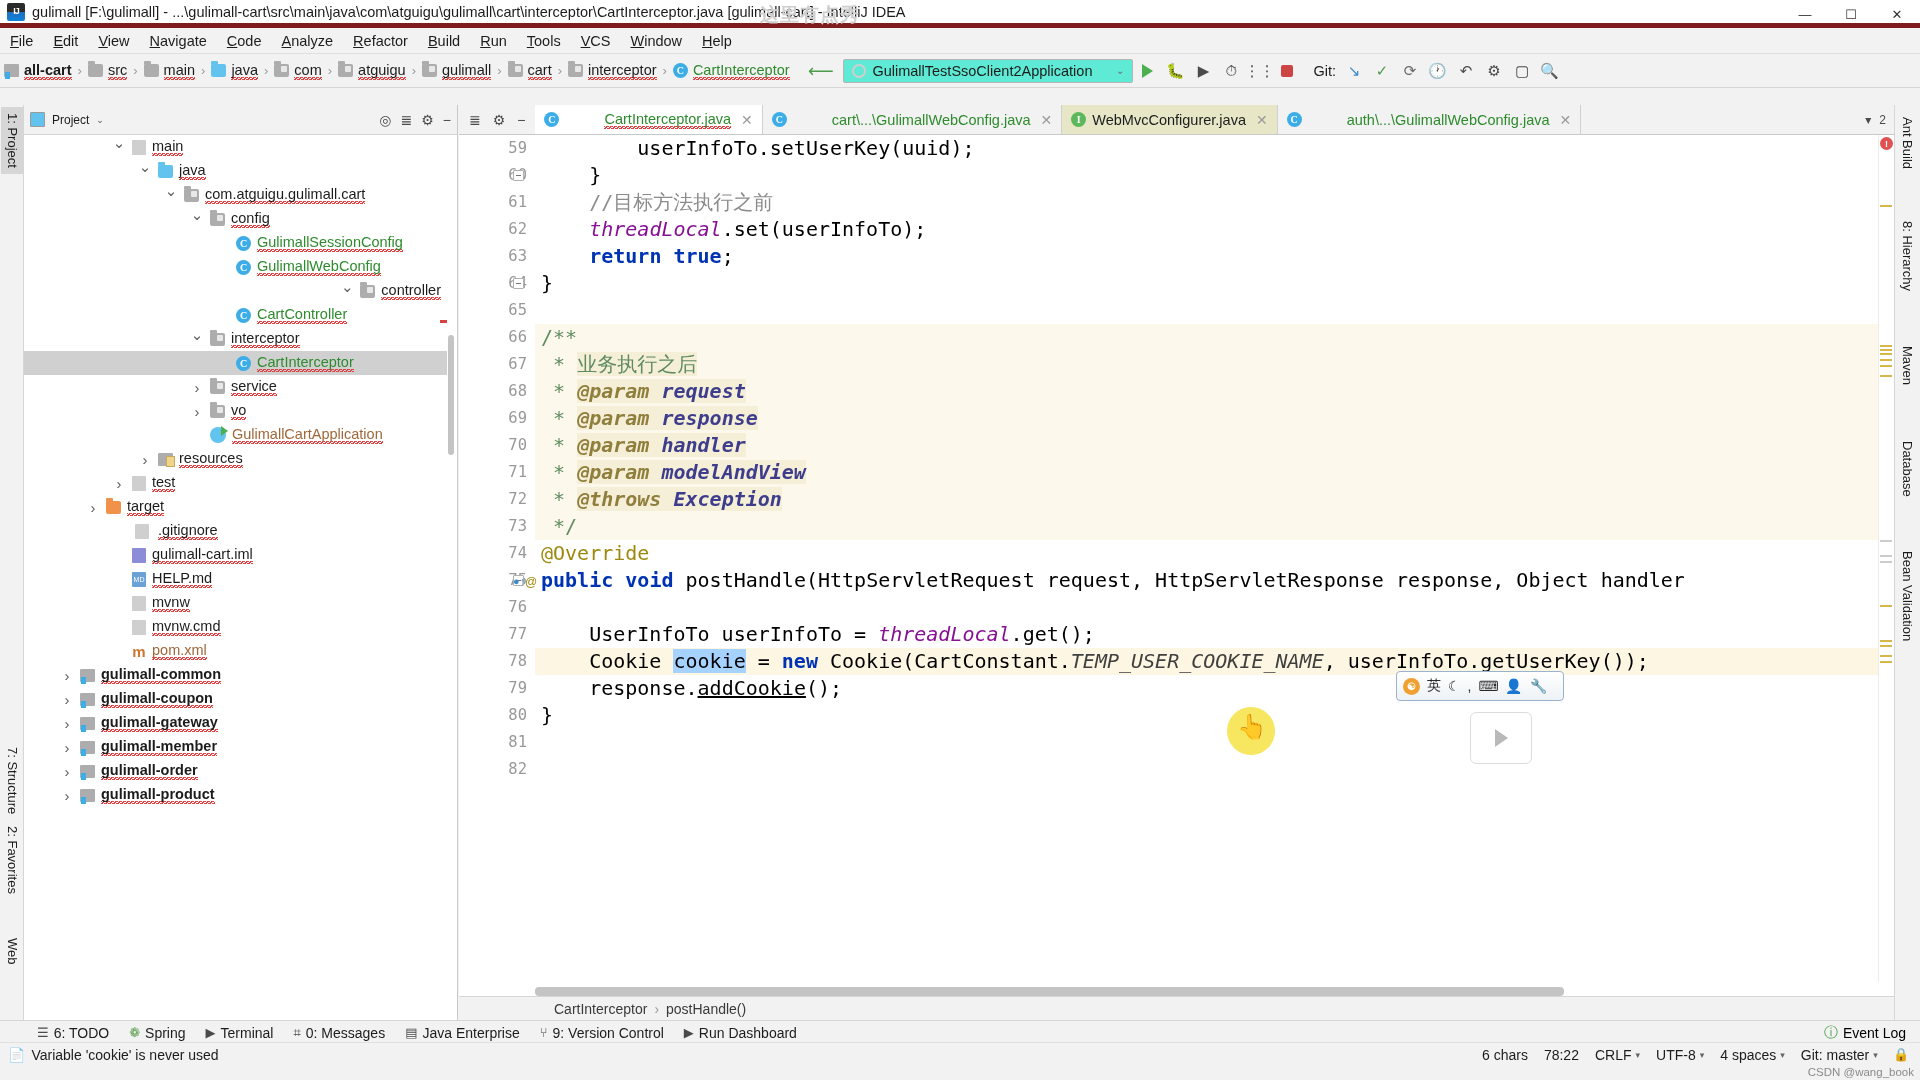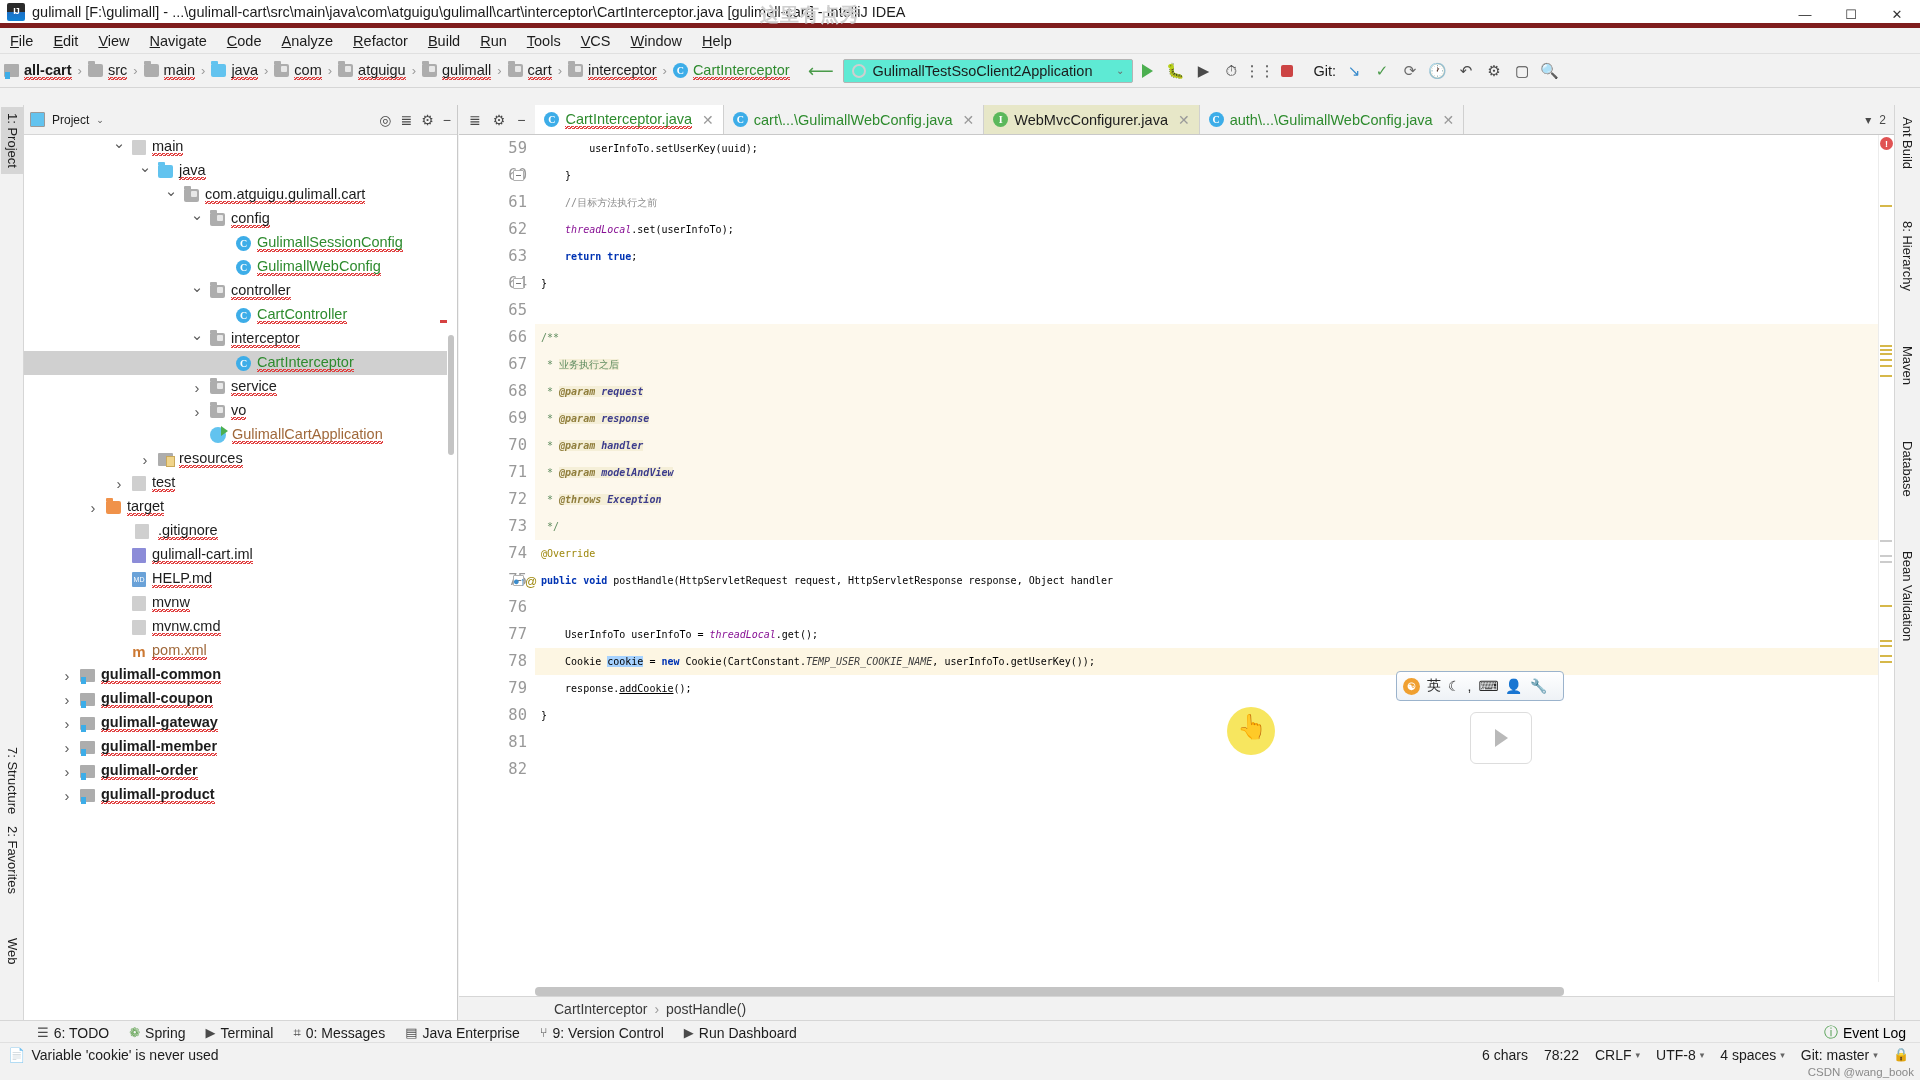--- a/index.html
+++ b/index.html
@@ -223,21 +223,21 @@
     height: 30px; background: #f2f2f2; display: flex; align-items: stretch;
     border-bottom: 1px solid #c9c9c9;
   }
   .etab {
     display: flex; align-items: center; gap: 6px; padding: 0 9px;
     font-size: 14.5px; color: #1c1c1c; border-right: 1px solid #d0d0d0;
     position: relative; white-space: nowrap;
   }
   .etab.active { background: #ffffff; }
   .etab.olive { background: #e7e7c8; }
-  .etab .fname.green { color: #2e8b2e; }
+  .etab .fname.green { color: #2e8b2e; margin-left: 39px; }
   .etab .xclose { color: #9a9a9a; font-size: 14px; margin-left: 4px; }
   .tab-right {
     margin-left: auto; display:flex; align-items:center; gap:8px; padding: 0 8px;
     font-size: 12px; color: #4a4a4a;
   }
   .codearea {
     position: absolute; left:0; right:0; top:30px; bottom: 38px;
     display: flex; overflow: hidden;
   }
   .gutter {
@@ -254,21 +254,21 @@
   }
   .foldbox {
     position: absolute; width: 11px; height: 11px; border: 1px solid #b0b0b0;
     background: #fff; border-radius: 1px;
   }
   .foldbox::after{
     content:""; position:absolute; left:2px; top:4px; width:5px; height:1px; background:#777;
   }
   .codecol {
     flex: 1 1 auto; position: relative; overflow: hidden;
-    font-family: "DejaVu Sans Mono", monospace; font-size: 10px; line-height: 27px;
+    font-family: "DejaVu Sans Mono", monospace; font-size: 20px; line-height: 27px;
   }
   .cline { height: 27px; white-space: pre; padding-left: 6px; }
   .cline.hl { background: #fdf6e3; }
   .cline.hl2 { background: #fdf8ec; }
   .kw { color: #0033b3; font-weight: bold; }
   .fld { color: #871094; font-style: italic; }
   .cmt { color: #8c8c8c; }
   .doc { color: #5f8c5f; }
   .doctag { color: #907e3c; font-weight: bold; font-style: italic; }
   .docparam { color: #3d3d8c; font-weight: bold; font-style: italic; }
@@ -517,21 +517,21 @@
         <div class="trow" style="padding-left: 192px;">
           <span class="chev"></span>
           <span class="ico-class">C</span>
           <span class="tlabel squig green">GulimallSessionConfig</span>
         </div>
         <div class="trow" style="padding-left: 192px;">
           <span class="chev"></span>
           <span class="ico-class">C</span>
           <span class="tlabel squig green">GulimallWebConfig</span>
         </div>
-        <div class="trow" style="padding-left: 166px;">
+        <div class="trow" style="padding-left: 166px; justify-content: flex-end;">
           <span class="chev down"></span>
           <span class="ico-folder src"></span>
           <span class="tlabel squig">controller</span>
         </div>
         <div class="trow" style="padding-left: 192px;">
           <span class="chev"></span>
           <span class="ico-class">C</span>
           <span class="tlabel squig green">CartController</span>
         </div>
         <div class="trow" style="padding-left: 166px;">

